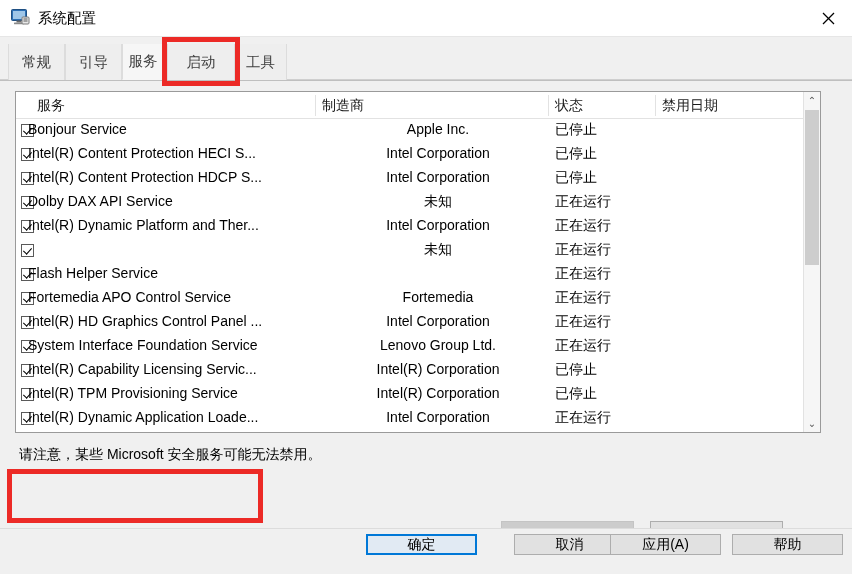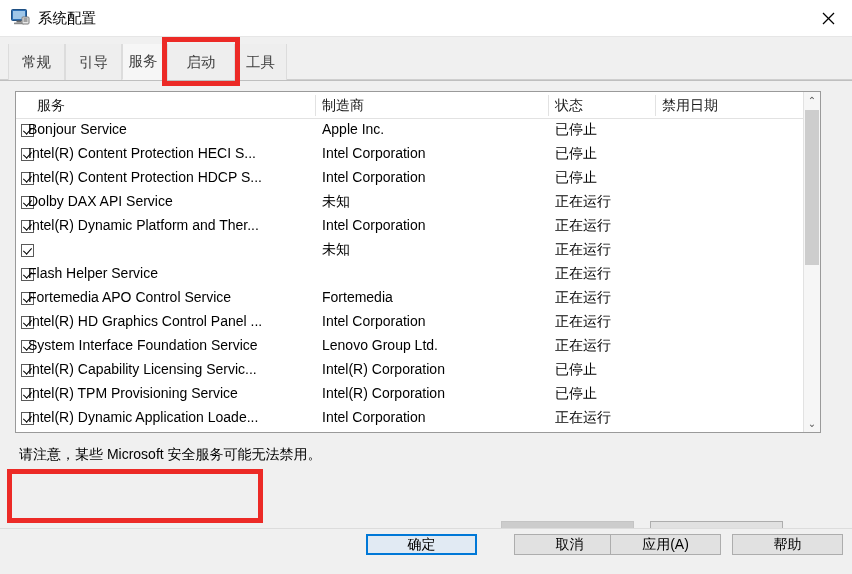--- a/index.html
+++ b/index.html
@@ -139,21 +139,21 @@
   }
   .cell {
     position: absolute;
     top: 2px;
     font-size: 14px;
     color: #000000;
     white-space: nowrap;
     overflow: hidden;
   }
   .cell.c-name  { left: 12px; width: 278px; }
-  .cell.c-mfr   { left: 306px; width: 232px; }
+  .cell.c-mfr   { left: 306px; width: 232px; text-align: center; }
   .cell.c-state { left: 539px; width: 92px; }
   .cell.c-date  { left: 646px; width: 130px; }
 
   .cbox {
     position: absolute;
     left: 5px; top: 5px;
     width: 13px; height: 13px;
     border: 1px solid #5a5a5a;
     background: #ffffff;
     box-sizing: border-box;

